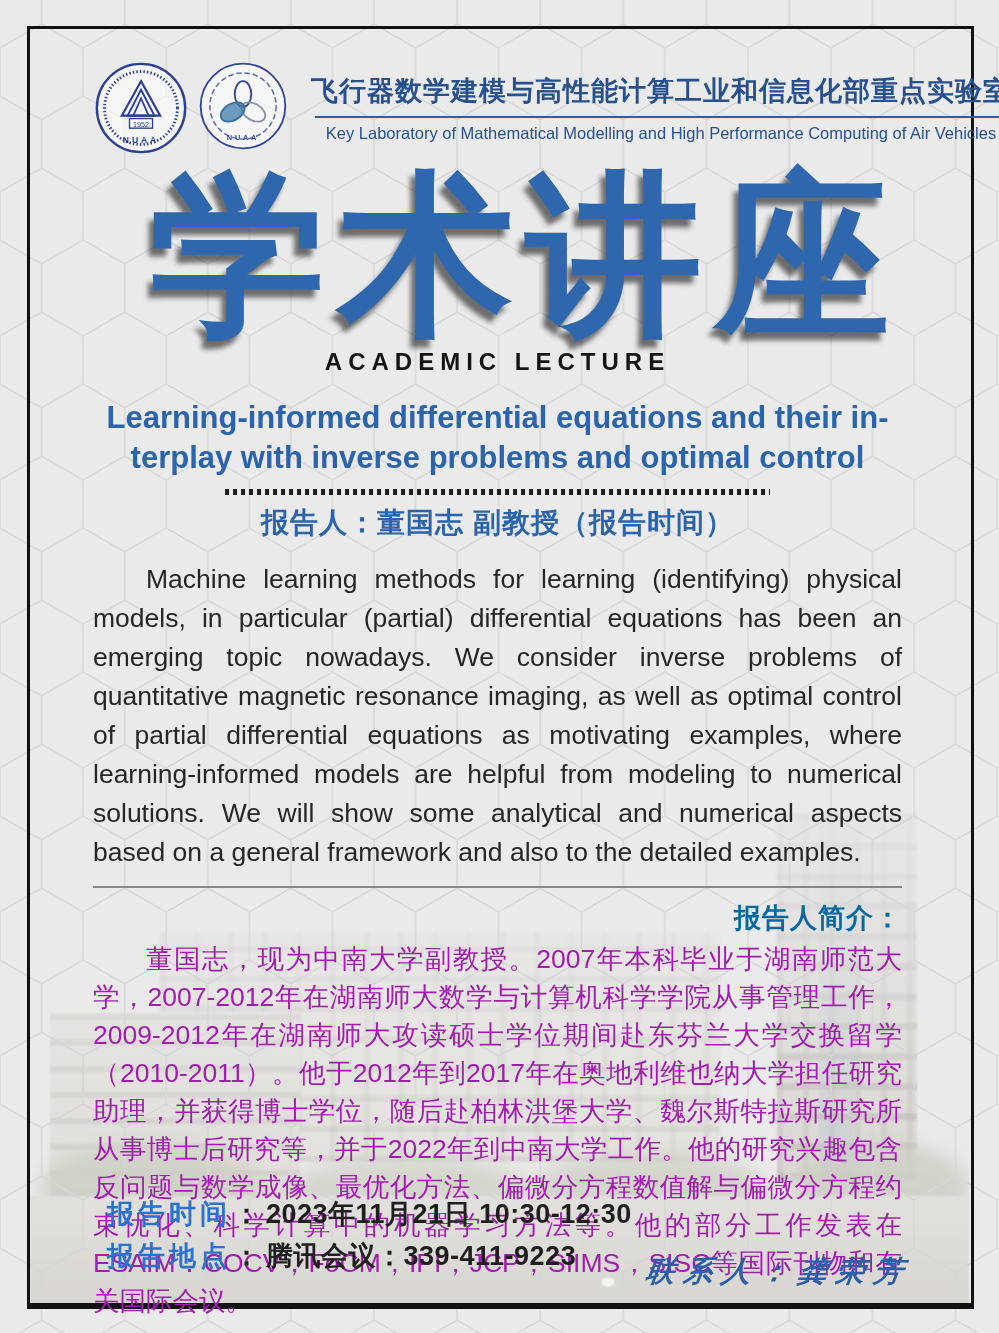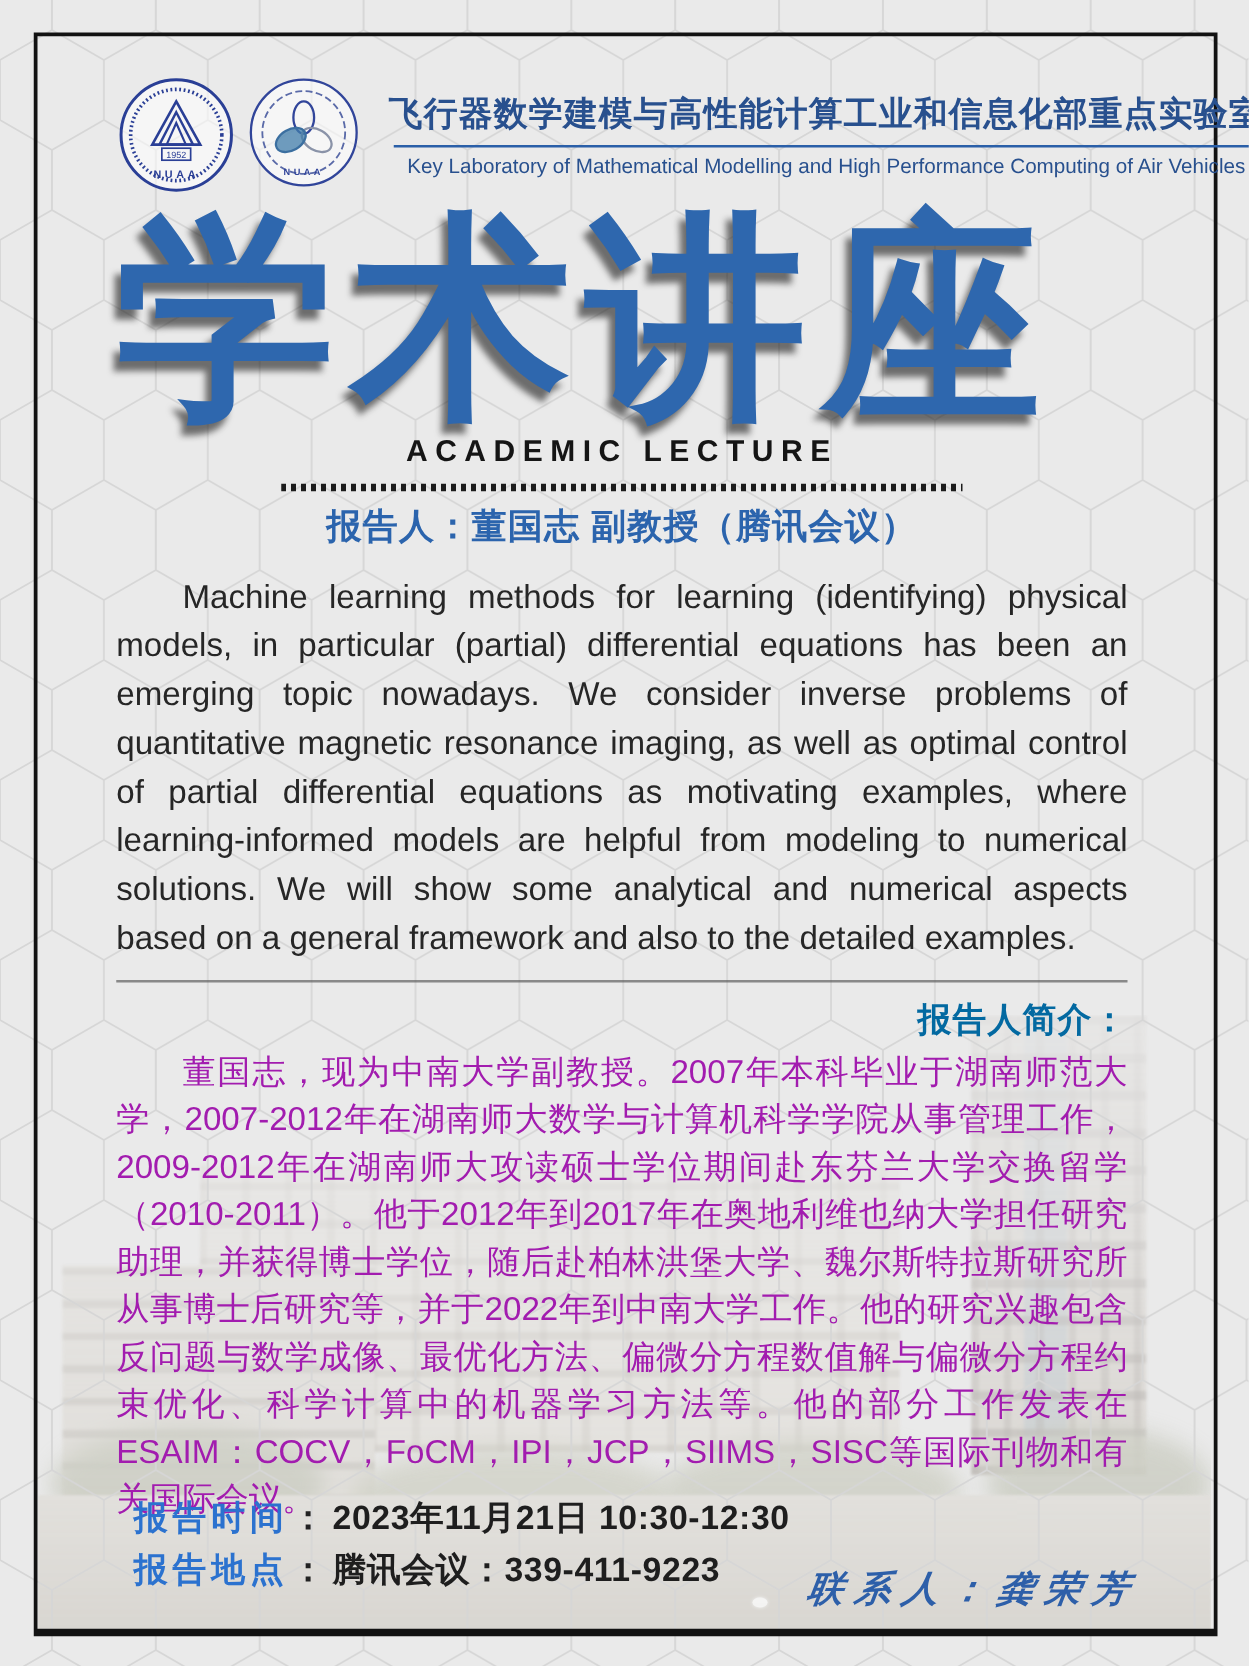--- a/index.html
+++ b/index.html
@@ -48,21 +48,21 @@
   .content{position:absolute;left:27px;top:26px;width:941px;height:1274px;z-index:4;
     padding:34px 66px 0;box-sizing:border-box;}
   
   .hdr{display:flex;align-items:center;gap:14px;}
   .seals{display:flex;gap:8px;flex:0 0 auto;}
   .hdr-text{flex:1;text-align:center;padding-left:8px;}
   .hdr-zh{color:#28508e;font-size:27px;font-weight:700;letter-spacing:1px;white-space:nowrap;}
   .hdr-rule{height:2px;background:#2a5fa8;margin:7px 4px 6px;}
   .hdr-en{color:#28508e;font-size:16.5px;font-weight:400;white-space:nowrap;}
   
-  .banner{margin-top:10px;text-align:left;font-size:176px;line-height:1.02;font-weight:900;
+  .banner{margin-top:10px;text-align:right;font-size:176px;line-height:1.02;font-weight:900;
     letter-spacing:12px;color:#2e67ae;
     text-shadow:-5px 8px 5px rgba(25,25,25,.6);}
   .banner-en{margin-top:2px;text-align:center;font-size:24px;font-weight:800;
     letter-spacing:6px;color:#151515;}
   
   .ltitle{margin-top:22px;text-align:center;color:#2b64ad;font-size:31px;font-weight:700;line-height:40px;}
   .dotted{width:545px;height:6px;margin:11px auto 9px;
     background:repeating-linear-gradient(90deg,#1c1c1c 0 4px,transparent 4px 8px);}
   .speaker{text-align:center;color:#2b64ad;font-size:28px;font-weight:700;letter-spacing:1px;}
   
@@ -145,22 +145,26 @@
     <div class="hdr-text">
       <div class="hdr-zh">飞行器数学建模与高性能计算工业和信息化部重点实验室</div>
       <div class="hdr-rule"></div>
       <div class="hdr-en">Key Laboratory of Mathematical Modelling and High Performance Computing of Air Vehicles</div>
     </div>
   </div>
 
   <div class="banner">学术讲座</div>
   <div class="banner-en">ACADEMIC LECTURE</div>
 
+  <div class="ltitle">
+    <div>Learning-informed differential equations and their in-</div>
+    <div>terplay with inverse problems and optimal control</div>
+  </div>
   <div class="dotted"></div>
-  <div class="speaker">报告人：董国志 副教授（腾讯会议）</div>
+  <div class="speaker">报告人：董国志 副教授（报告时间）</div>
 
   <div class="abstract">Machine learning methods for learning (identifying) physical models, in particular (partial) differential equations has been an emerging topic nowadays. We consider inverse problems of quantitative magnetic resonance imaging, as well as optimal control of partial differential equations as motivating examples, where learning-informed models are helpful from modeling to numerical solutions. We will show some analytical and numerical aspects based on a general framework and also to the detailed examples.</div>
 
   <div class="divider"></div>
 
   <div class="bio-heading">报告人简介：</div>
   <div class="bio-text">董国志，现为中南大学副教授。2007年本科毕业于湖南师范大学，2007-2012年在湖南师大数学与计算机科学学院从事管理工作，2009-2012年在湖南师大攻读硕士学位期间赴东芬兰大学交换留学（2010-2011）。他于2012年到2017年在奥地利维也纳大学担任研究助理，并获得博士学位，随后赴柏林洪堡大学、魏尔斯特拉斯研究所从事博士后研究等，并于2022年到中南大学工作。他的研究兴趣包含反问题与数学成像、最优化方法、偏微分方程数值解与偏微分方程约束优化、科学计算中的机器学习方法等。他的部分工作发表在ESAIM：COCV，FoCM，IPI，JCP，SIIMS，SISC等国际刊物和有关国际会议。</div>
 
   <div class="details">
     <div class="drow">

